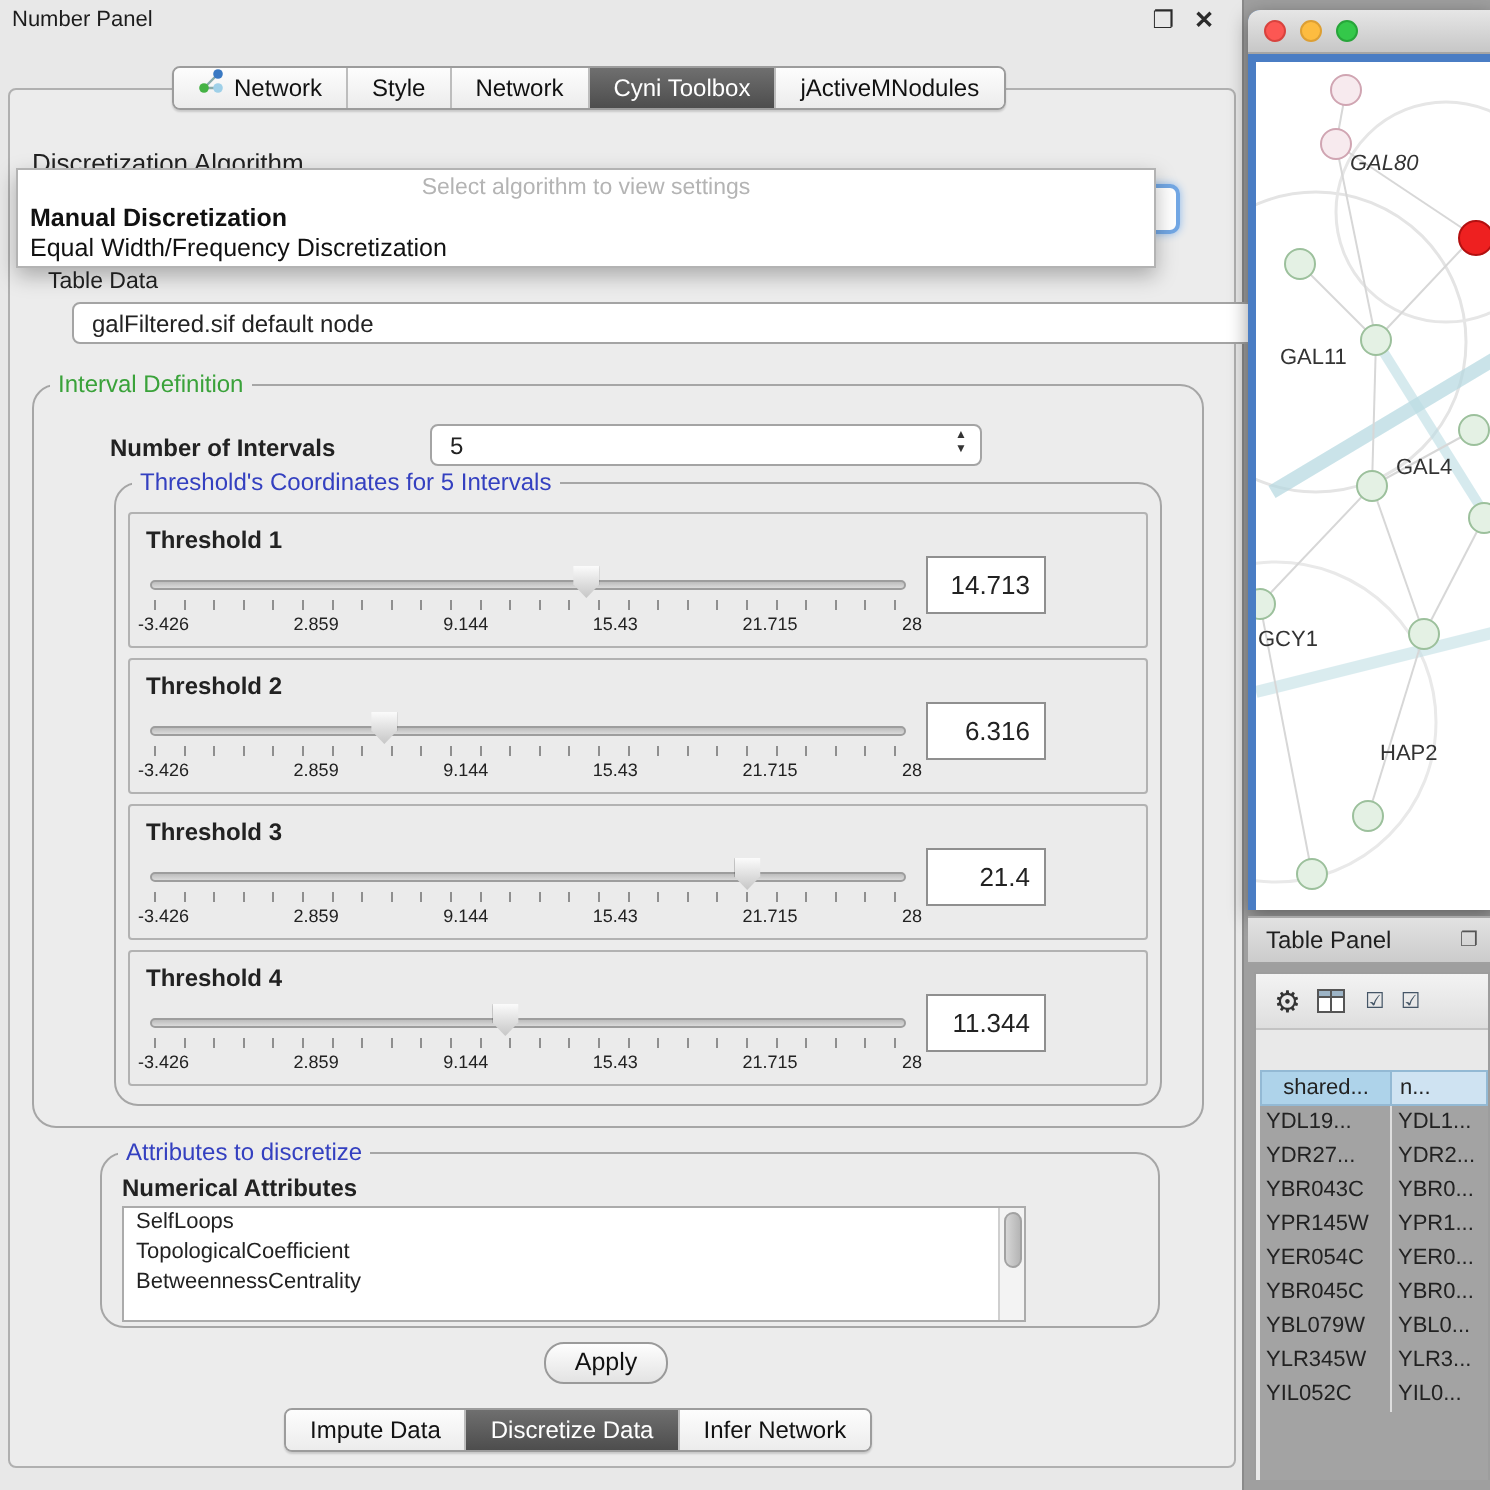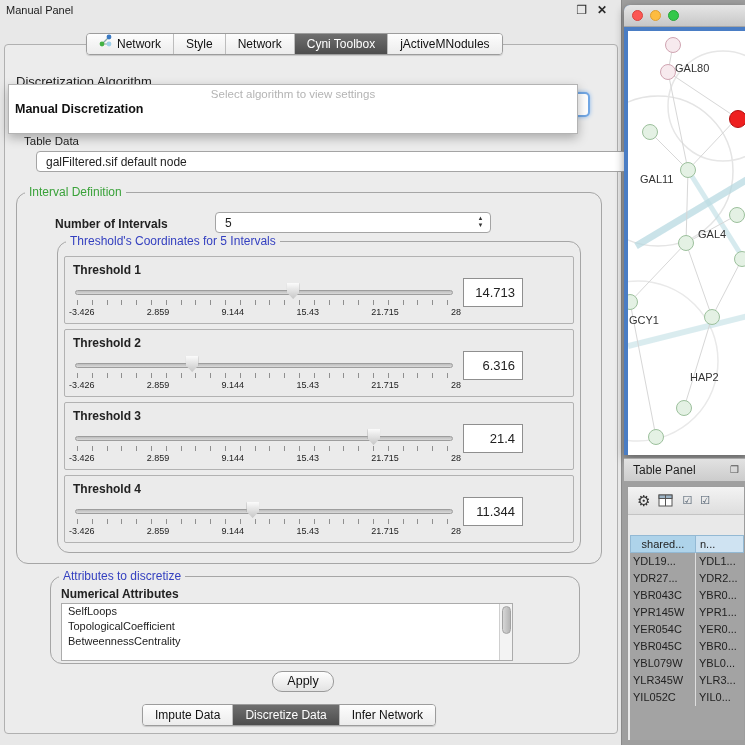--- a/index.html
+++ b/index.html
@@ -102,21 +102,21 @@
   .tbl-body{position:absolute;top:66px;left:2px;right:0;bottom:0;background:#a3a3a3}
   .trow{display:flex;height:17px}
   .tcell{font-size:11px;line-height:17px;padding-left:3px;color:#222;white-space:nowrap;overflow:hidden}
   .tcell.c0{width:66px;border-right:1px solid #dedede;flex:none}
   .tcell.c1{flex:1}
 </style>
 </head>
 <body>
 
 <div class="cp">
-  <div class="cp-title">Manual Panel</div>
+  <div class="cp-title">Number Panel</div>
   <div class="win-btn float-btn">❐</div>
   <div class="win-btn close-btn">✕</div>
 
   <div class="main-panel"></div>
 
   <div class="tabbar top">
     <div class="tab">
       <svg width="13" height="13" viewBox="0 0 13 13">
         <line x1="3" y1="10" x2="10" y2="3" stroke="#8aa" stroke-width="1.2"></line>
         <line x1="3" y1="10" x2="10" y2="10" stroke="#8aa" stroke-width="1.2"></line>
@@ -139,20 +139,21 @@
         <span>jActiveMNodules</span>
       </div>
   </div>
 
   <div class="algo-label">Discretization Algorithm</div>
   <div class="combo-fragment"></div>
 
   <div class="popup">
     <div class="popup-placeholder">Select algorithm to view settings</div>
     <div class="popup-item first">Manual Discretization</div>
+    <div class="popup-item second">Equal Width/Frequency Discretization</div>
   </div>
 
   <div class="td-label">Table Data</div>
   <div class="combobox cb-main">
     <span class="val">galFiltered.sif default node</span>
     <span class="stepper">
       <span>▲</span>
       <span>▼</span>
     </span>
   </div>
@@ -297,21 +298,21 @@
         <path d="M58,212 L2,271"></path>
         <path d="M58,212 L84,286"></path>
         <path d="M84,286 L56,377"></path>
         <path d="M2,271 L28,406"></path>
         <path d="M109,184 L58,212"></path>
         <path d="M114,228 L84,286"></path>
       </g>
     </svg>
   <div class="gnode pink" style="left: 37px; top: 6px;"></div>
       <div class="gnode pink" style="left: 32px; top: 33px;"></div>
-      <div class="glabel" style="left: 47px; top: 31px;">GAL80</div>
+      <div class="glabel" style="left: 47px; top: 45px; font-style: italic;">GAL80</div>
       <div class="gnode red" style="left: 101px; top: 79px;"></div>
       <div class="gnode green" style="left: 14px; top: 93px;"></div>
       <div class="gnode green" style="left: 52px; top: 131px;"></div>
       <div class="glabel" style="left: 12px; top: 142px;">GAL11</div>
       <div class="gnode green" style="left: 101px; top: 176px;"></div>
       <div class="gnode green" style="left: 50px; top: 204px;"></div>
       <div class="glabel" style="left: 70px; top: 197px;">GAL4</div>
       <div class="gnode green" style="left: 106px; top: 220px;"></div>
       <div class="gnode green" style="left: -6px; top: 263px;"></div>
       <div class="glabel" style="left: 1px; top: 283px;">GCY1</div>

